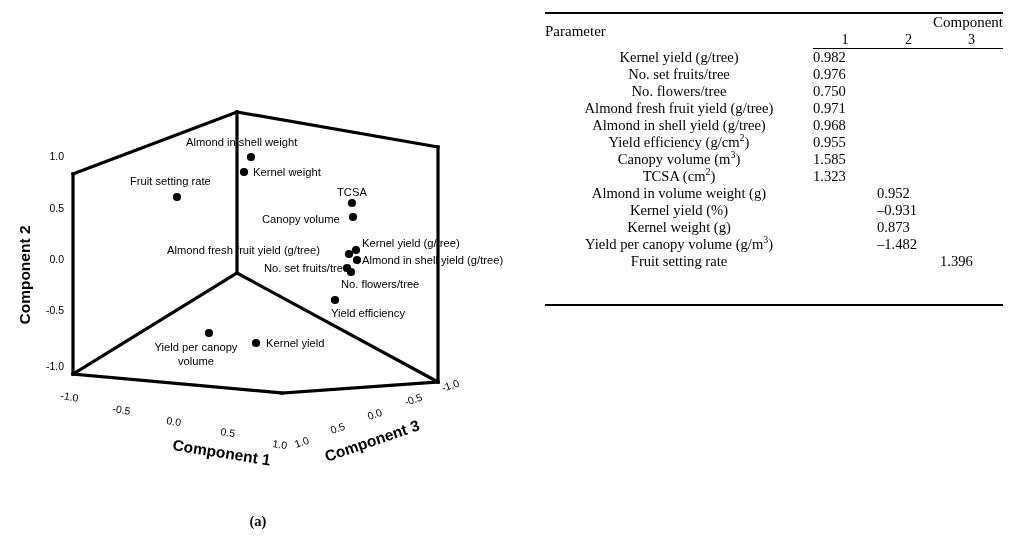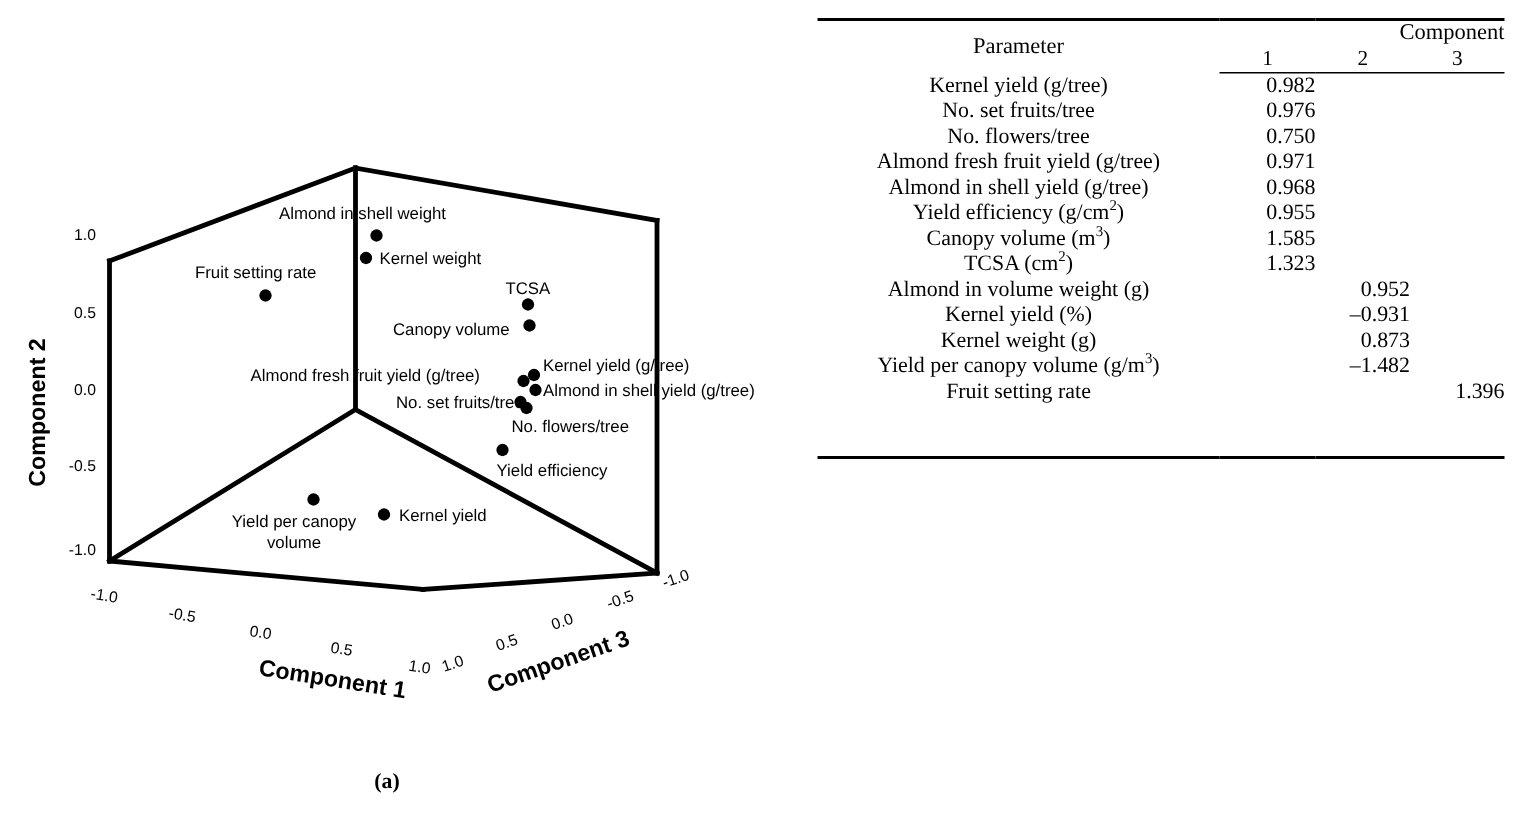--- a/index.html
+++ b/index.html
@@ -90,21 +90,21 @@
   #pca-table td, #pca-table th {
     padding: 0;
     font-weight: normal;
   }
   .rule-top  { border-top: 2.6px solid #000; }
   .rule-mid  { border-bottom: 1.1px solid #000; }
   .rule-bot  { border-bottom: 2.6px solid #000; }
 
   th.param-head {
     font-weight: bold;
-    text-align: center;
+    text-align: left;
     vertical-align: middle;
     font-size: 15px;
     padding-right: 6px;
   }
   th.component-head {
     font-weight: bold;
     text-align: right;
     font-size: 15px;
     padding-bottom: 1px;
   }
@@ -113,21 +113,21 @@
     text-align: center;
     font-size: 14.2px;
     padding-bottom: 3px;
   }
   td.param-cell {
     text-align: center;
     padding: 3.05px 6px 3.05px 0;
     white-space: nowrap;
   }
   td.val-cell {
-    text-align: right;
+    text-align: left;
     padding: 3.05px 0;
     white-space: nowrap;
   }
   .col-param { width: 268px; }
   .col-c1 { width: 64px; }
   .col-c2 { width: 63px; }
   .col-c3 { width: 63px; }
   .spacer-row td { height: 34px; }
   sup { font-size: 0.68em; vertical-align: super; line-height: 0; }
 </style>

